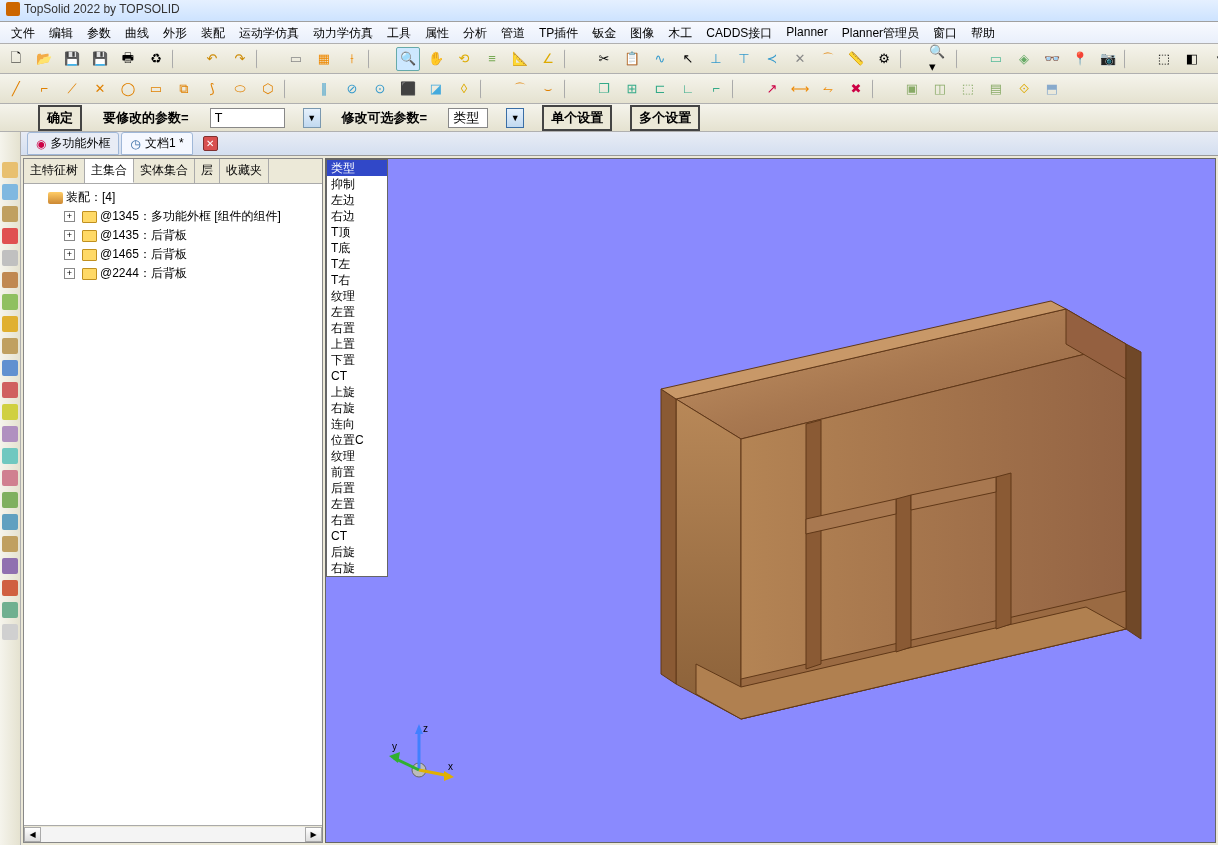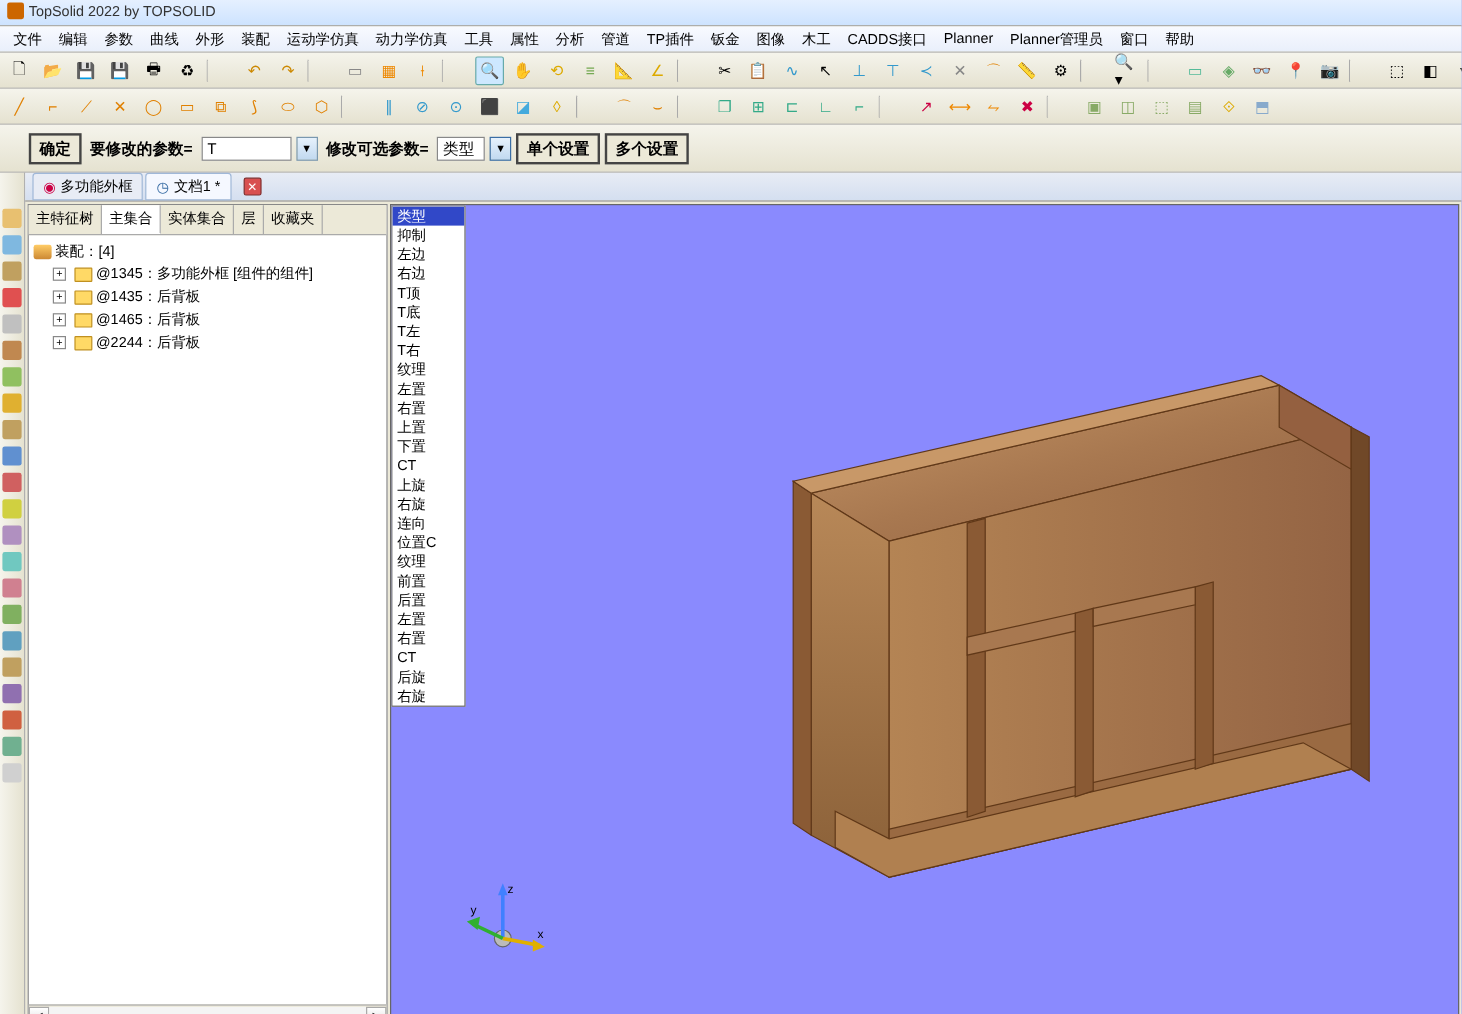--- a/index.html
+++ b/index.html
@@ -4,39 +4,39 @@
 <style>
 * { box-sizing: border-box; margin: 0; padding: 0; font-family: "Microsoft YaHei", "SimSun", Arial, sans-serif; }
 body { width: 1218px; height: 845px; background: #ece9d8; overflow: hidden; font-size: 12px; }
 .titlebar { height: 22px; background: linear-gradient(#e5f0ff,#cde3ff); border-bottom: 1px solid #a0a0a0; padding: 2px 6px; font-size: 12px; color: #333; display: flex; }
 .titlebar .icon { width: 14px; height: 14px; background: #cc6600; border-radius: 2px; margin-right: 4px; }
 .menubar { height: 22px; background: linear-gradient(#f8faff,#e9effb); border-bottom: 1px solid #b0b0b0; display: flex; padding: 0 4px; }
 .menubar span { padding: 3px 7px; cursor: default; }
 .toolbar-row { height: 30px; background: linear-gradient(#f5f4ec,#e5e2d0); border-bottom: 1px solid #b0b0b0; display: flex; align-items: center; padding: 0 4px; gap: 4px; }
 .toolbar-btn { min-width: 24px; height: 24px; display: flex; align-items: center; justify-content: center; border: 1px solid transparent; font-size: 13px; border-radius: 2px; }
 .toolbar-btn.sep { width: 2px; border-left: 1px solid #aaa; height: 20px; }
-.param-bar { height: 40px; background: linear-gradient(#f5f4ec,#e5e2d0); border-bottom: 1px solid #b0b0b0; display: flex; align-items: center; padding: 0 2px; gap: 4px; }
+.param-bar { height: 28px; background: linear-gradient(#f5f4ec,#e5e2d0); border-bottom: 1px solid #b0b0b0; display: flex; align-items: center; padding: 0 2px; gap: 18px; }
 .param-lbl { font-size: 13px; font-weight: bold; padding: 0 3px; }
 .param-btn { border: 2px solid #444; background: #ece9d8; padding: 2px 7px; font-size: 13px; font-weight: bold; }
 .param-input { border: 1px solid #888; background: white; height: 20px; font-size: 13px; padding: 0 4px; }
 .dropdown-arrow { width: 18px; height: 20px; border: 1px solid #7a98af; background: linear-gradient(#e6f1fc,#c1d9f0); display: flex; align-items: center; justify-content: center; font-size: 9px; }
 .workspace { display: flex; height: calc(100% - 132px); }
 .left-tool-strip { width: 21px; background: linear-gradient(90deg,#f5f4ec,#e5e2d0); border-right: 1px solid #b0b0b0; display: flex; flex-direction: column; align-items: center; gap: 6px; padding-top: 30px; }
 .left-tool-strip div { width: 16px; height: 16px; border-radius: 2px; }
 .tabs-row { display: flex; background: linear-gradient(#e8ecf5,#d4dff0); height: 24px; border-bottom: 1px solid #999; align-items: center; padding: 0 6px; gap: 2px; }
 .doctab { display: flex; align-items: center; padding: 2px 8px; gap: 4px; background: #e8ecf5; border: 1px solid #a0b8d8; border-radius: 3px 3px 0 0; font-size: 12px; }
 .close-tab { width: 15px; height: 15px; background: #d85050; color: #fff; display: flex; align-items: center; justify-content: center; font-size: 10px; border: 1px solid #803030; border-radius: 2px; margin-left: 8px; }
 .main-area { flex: 1; display: flex; flex-direction: column; }
 .split-area { flex: 1; display: flex; }
 .tree-panel { width: 300px; background: #fff; border: 1px solid #888; margin: 2px; display: flex; flex-direction: column; }
 .tree-tabs { display: flex; border-bottom: 1px solid #aaa; background: #ece9d8; }
 .tree-tab { padding: 3px 6px; font-size: 12px; border-right: 1px solid #aaa; background: #ece9d8; }
 .tree-tab.active { background: #fff; border-bottom: 1px solid #fff; position: relative; top: 0; }
 .tree-body { flex: 1; overflow: auto; font-size: 12px; padding: 4px; }
-.tree-node { display: flex; align-items: center; gap: 3px; padding: 1px 0; white-space: nowrap; }
+.tree-node { display: flex; align-items: center; gap: 3px; padding: 1px 0; white-space: nowrap; margin-left: 20px; }
 .tree-node .exp { width: 11px; height: 11px; border: 1px solid #888; display: flex; align-items: center; justify-content: center; font-size: 9px; line-height: 1; margin: 0 4px; }
 .tree-node .folder { width: 15px; height: 12px; background: #ffd966; border: 1px solid #c09020; border-radius: 1px; }
 .tree-node .root-icon { width: 15px; height: 12px; background: linear-gradient(#ffcc66,#cc8833); border-radius: 2px; }
 .viewport { flex: 1; background: #8a8afe; position: relative; border: 1px solid #666; margin: 2px 2px 2px 0; overflow: hidden; }
 .dropdown-list { position: absolute; left: 0; top: 0; width: 62px; background: #fff; border: 1px solid #666; font-size: 12px; max-height: 480px; overflow-y: scroll; z-index: 50; }
 .dropdown-list::-webkit-scrollbar { width: 16px; }
 .dropdown-list::-webkit-scrollbar-track { background: #efefef; border-left: 1px solid #ccc; }
 .dropdown-list::-webkit-scrollbar-thumb { background: #c8d4f0; border: 1px solid #9ab; }
 .dd-item { padding: 0 4px; line-height: 16px; height: 16px; white-space: nowrap; overflow: hidden; }
 .dd-item.selected { background: #3148c8; color: #fff; }

